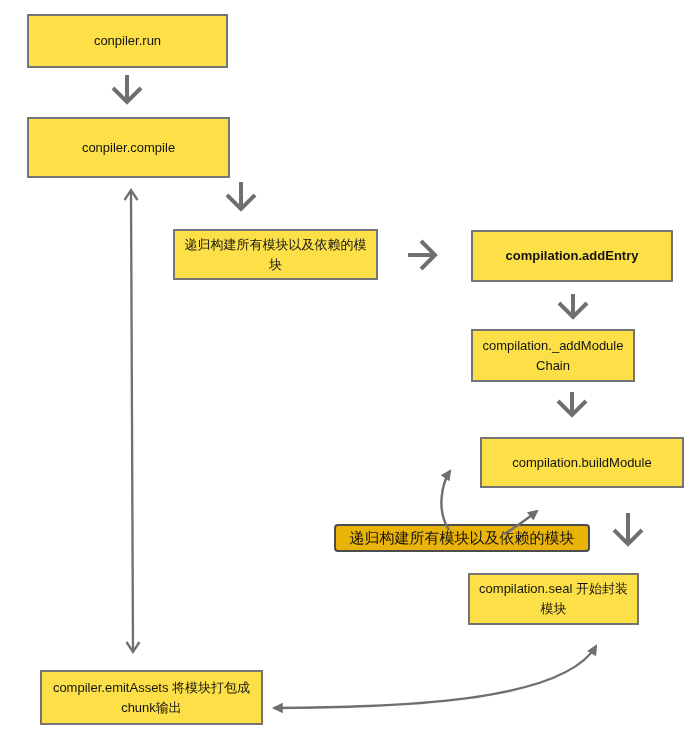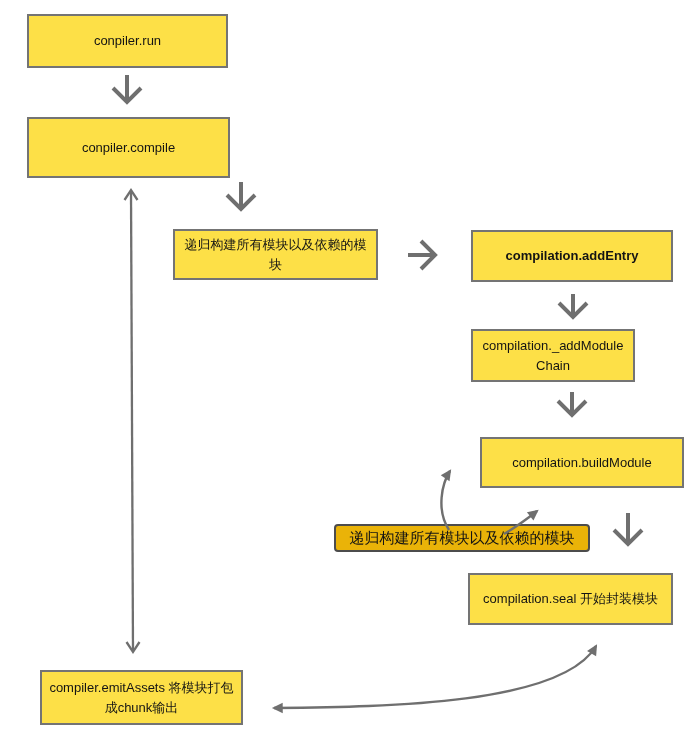--- a/index.html
+++ b/index.html
@@ -118,19 +118,19 @@
   <div class="node" style="left:27px; top:117px; width:203px; height:61px;">conpiler.compile</div>
 
   <div class="node" style="left:173px; top:229px; width:205px; height:51px;">递归构建所有模块以及依赖的模块</div>
 
   <div class="node" style="left:471px; top:230px; width:202px; height:52px;font-weight:bold;">compilation.addEntry</div>
 
   <div class="node break-all" style="left:471px; top:329px; width:164px; height:53px;">compilation._addModuleChain</div>
 
   <div class="node" style="left:471px; top:437px; width:204px; height:51px;margin-left:9px;">compilation.buildModule</div>
 
-  <div class="node" style="left:468px; top:573px; width:205px; height:52px;">compilation.seal 开始封装模块</div>
+  <div class="node" style="left:468px; top:573px; width:171px; height:52px;">compilation.seal 开始封装模块</div>
 
-  <div class="node" style="left:40px; top:670px; width:203px; height:55px;">compiler.emitAssets 将模块打包成chunk输出</div>
+  <div class="node" style="left:40px; top:670px; width:223px; height:55px;">compiler.emitAssets 将模块打包成chunk输出</div>
 
   <div class="annotation" style="left:334px; top:524px; width:256px; height:28px;">递归构建所有模块以及依赖的模块</div>
 
 </div>
 
 </body></html>

